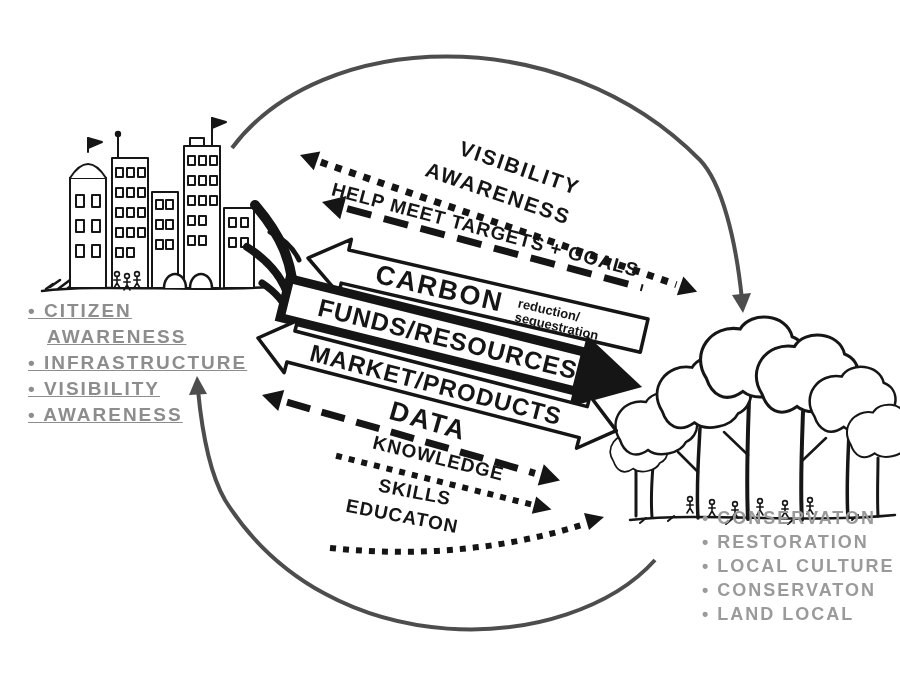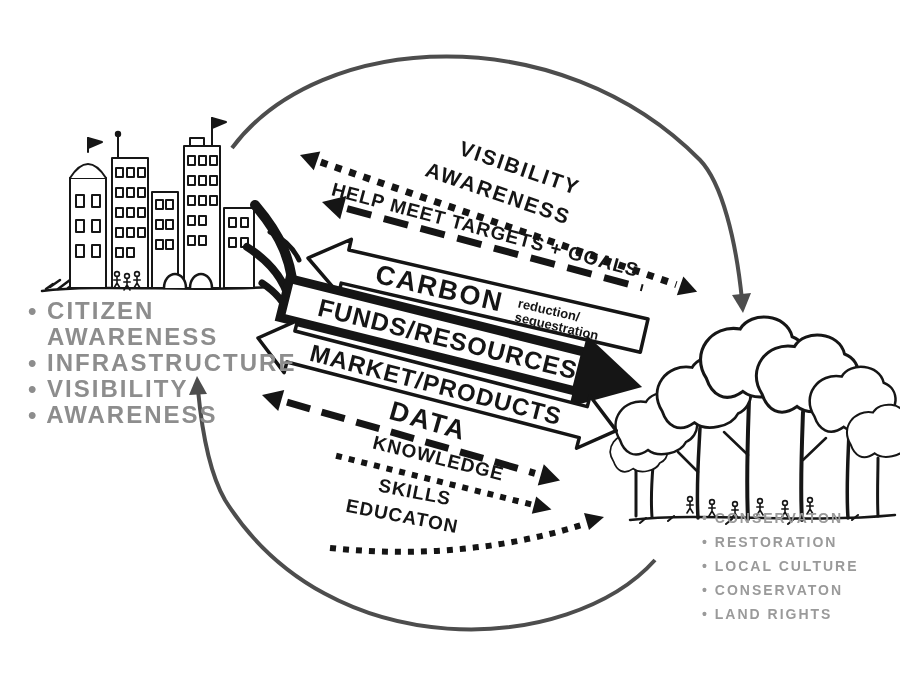--- a/index.html
+++ b/index.html
@@ -1,22 +1,22 @@
 <!DOCTYPE html>
 <html><head>
 <meta charset="utf-8">
 <style>
   html,body{margin:0;padding:0;background:#fff;}
   .canvas{position:relative;width:900px;height:675px;background:#fff;overflow:hidden;
           font-family:"Liberation Sans",sans-serif;}
   svg{position:absolute;left:0;top:0;}
   svg text{font-family:"Liberation Sans",sans-serif;font-weight:bold;fill:#151515;}
   .side-list{position:absolute;font-weight:bold;letter-spacing:2px;}
-  .left-list{left:28px;top:298px;color:#8d8d8d;font-size:24px;line-height:26px;}
-  .right-list{left:702px;top:506px;color:#9a9a9a;font-size:14px;line-height:24px;}
+  .left-list{left:28px;top:298px;color:#8d8d8d;font-size:19px;line-height:26px;text-decoration:underline;}
+  .right-list{left:702px;top:506px;color:#9a9a9a;font-size:18px;line-height:24px;}
   .cont{padding-left:19px;}
 </style>
 </head>
 <body>
 
 <div class="canvas">
 
 <svg width="900" height="675" viewBox="0 0 900 675">
   <defs>
     <g id="person" stroke="#161616" stroke-width="1.6" fill="none">
@@ -205,16 +205,16 @@
   <div>• INFRASTRUCTURE</div>
   <div>• VISIBILITY</div>
   <div>• AWARENESS</div>
 </div>
 
 <div class="side-list right-list">
   <div>• CONSERVATON</div>
   <div>• RESTORATION</div>
   <div>• LOCAL CULTURE</div>
   <div>• CONSERVATON</div>
-  <div>• LAND RIGHTS</div>
+  <div>• LAND LOCAL</div>
 </div>
 
 </div>
 
 </body></html>

